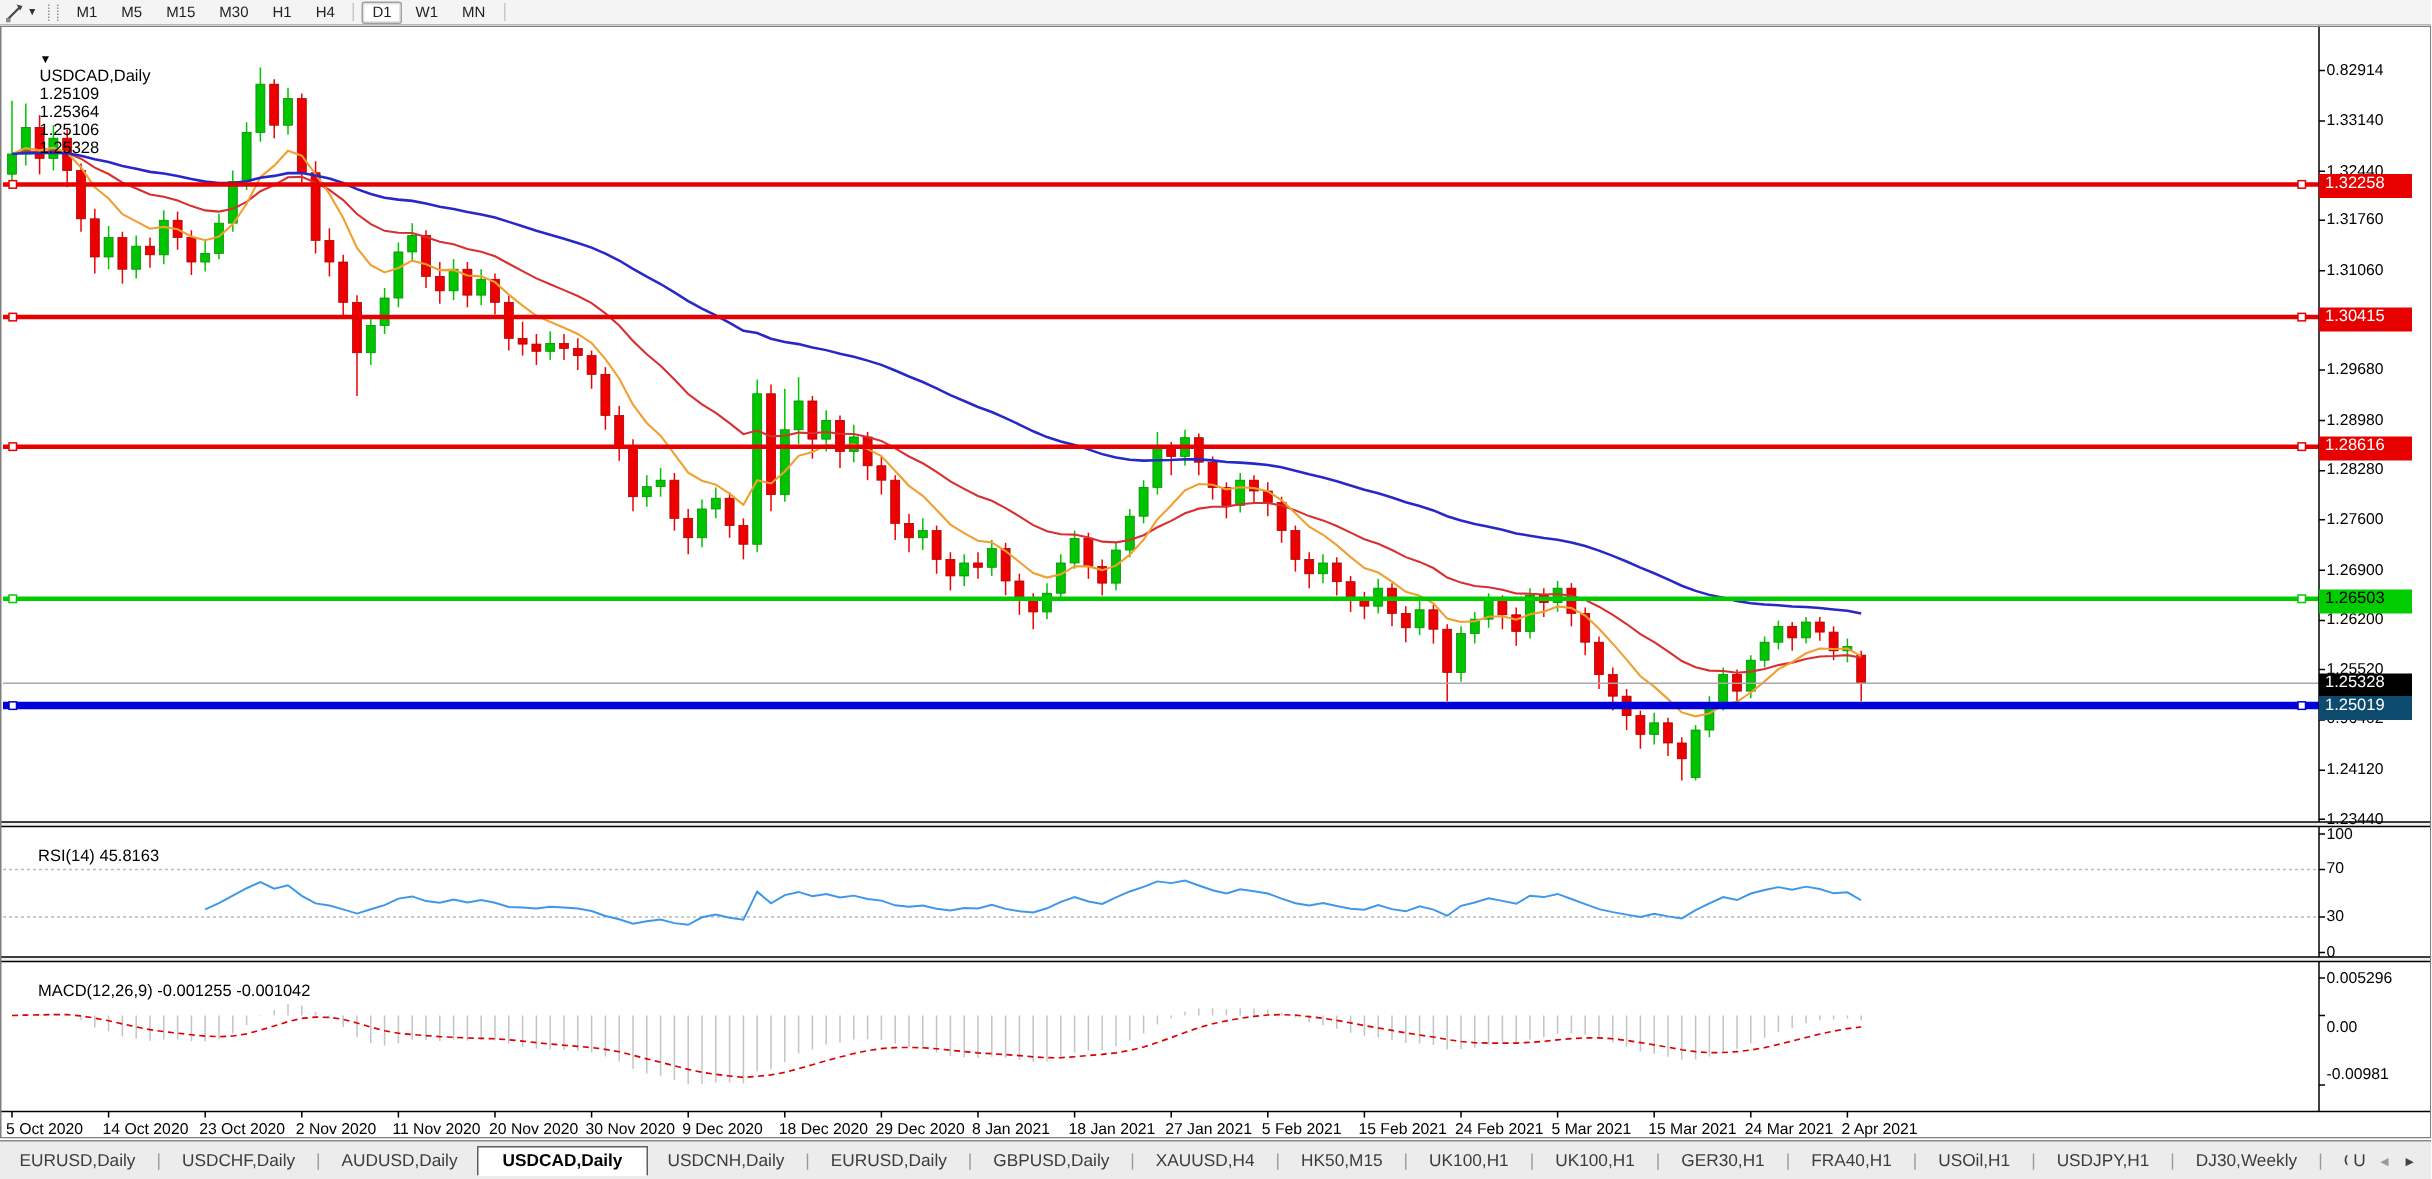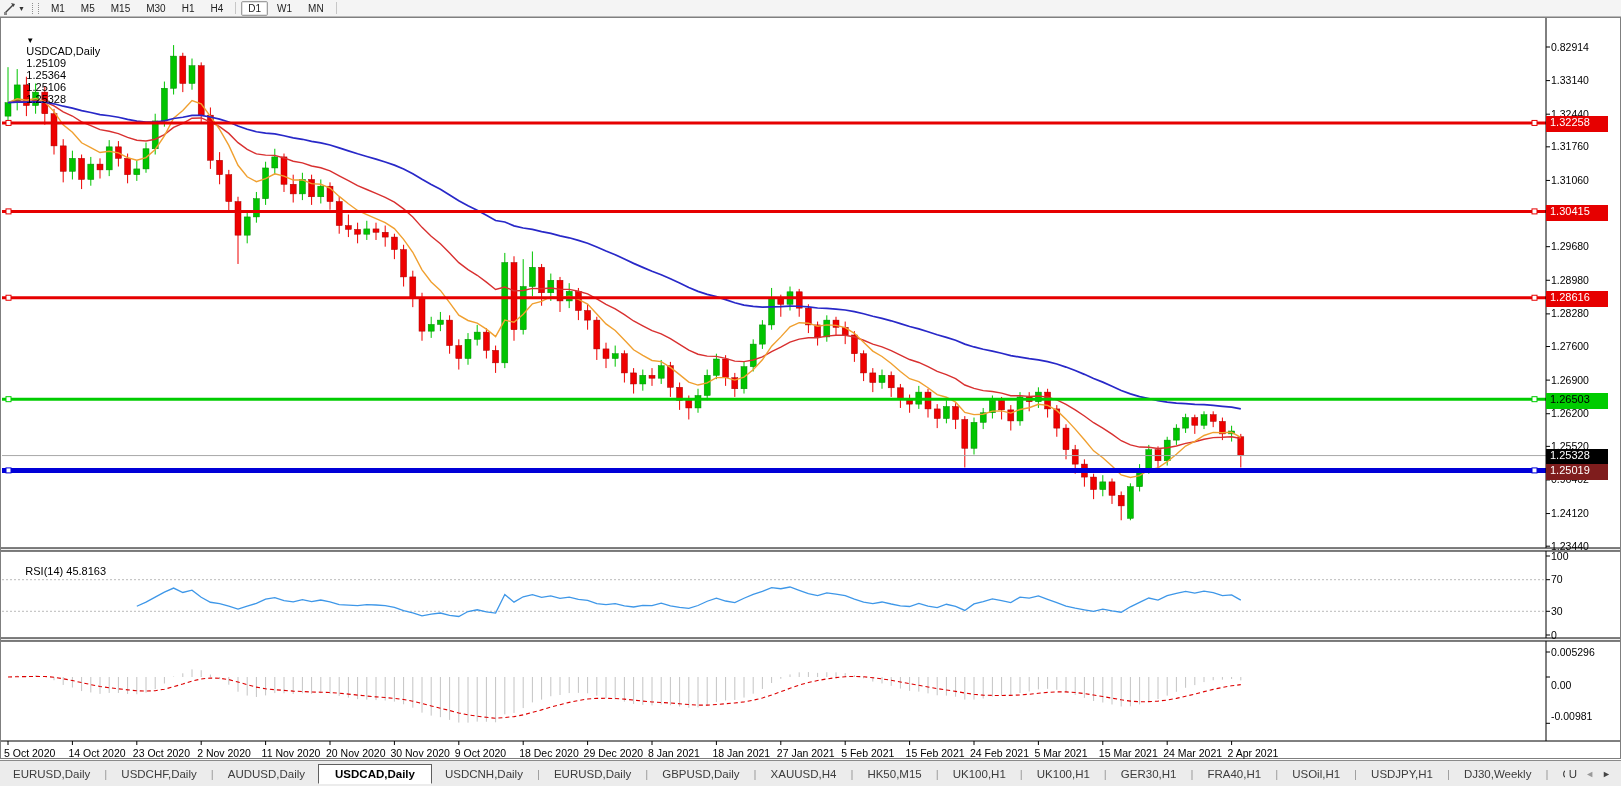--- a/index.html
+++ b/index.html
@@ -552,20 +552,23 @@
       <span>1.25109</span>
       <span>1.25364</span>
       <span>1.25106</span>
       <span>1.25328</span>
     </div>
 
     <div class="abs pane-label" style="left:7px;top:536px;">
       <span>RSI(14)</span> <span>45.8163</span>
     </div>
 
+    <div class="abs pane-label" style="left:7px;top:626px;">
+      <span>MACD(12,26,9)</span> <span>-0.001255</span> <span>-0.001042</span>
+    </div>
 
     <div id="axis-labels">
         <div class="abs ticklabel" style="left: 1551px; top: 23.5px;">0.82914</div>
         <div class="abs ticklabel" style="left: 1551px; top: 57.1px;">1.33140</div>
         <div class="abs ticklabel" style="left: 1551px; top: 90.7px;">1.32440</div>
         <div class="abs ticklabel" style="left: 1551px; top: 123.34px;">1.31760</div>
         <div class="abs ticklabel" style="left: 1551px; top: 156.94px;">1.31060</div>
         <div class="abs ticklabel" style="left: 1551px; top: 190.54px;">1.30360</div>
         <div class="abs ticklabel" style="left: 1551px; top: 223.18px;">1.29680</div>
         <div class="abs ticklabel" style="left: 1551px; top: 256.78px;">1.28980</div>
@@ -584,31 +587,31 @@
         <div class="abs ticklabel" style="left: 1551px; top: 628.503px;">0.005296</div>
         <div class="abs ticklabel" style="left: 1551px; top: 662px;">0.00</div>
         <div class="abs ticklabel" style="left: 1551px; top: 693px;">-0.00981</div>
       </div>
     <div id="badge-layer">
         <div class="abs badge" style="left: 1546px; top: 432.076px; background: rgb(0, 0, 0); color: rgb(255, 255, 255);">1.25328</div>
         <div class="abs badge" style="left: 1546px; top: 99.436px; background: rgb(230, 0, 0); color: rgb(255, 255, 255);">1.32258</div>
         <div class="abs badge" style="left: 1546px; top: 187.9px; background: rgb(230, 0, 0); color: rgb(255, 255, 255);">1.30415</div>
         <div class="abs badge" style="left: 1546px; top: 274.252px; background: rgb(230, 0, 0); color: rgb(255, 255, 255);">1.28616</div>
         <div class="abs badge" style="left: 1546px; top: 375.676px; background: rgb(0, 204, 0); color: rgb(0, 0, 0);">1.26503</div>
-        <div class="abs badge" style="left: 1546px; top: 446.908px; background: #7f1d1d; color: rgb(255, 255, 255);">1.25019</div>
+        <div class="abs badge" style="left: 1546px; top: 446.908px; background: #0c4a6e; color: rgb(255, 255, 255);">1.25019</div>
       </div>
     <div id="date-labels">
         <div class="abs datelabel" style="left: 4px; top: 730px;">5 Oct 2020</div>
         <div class="abs datelabel" style="left: 68.4px; top: 730px;">14 Oct 2020</div>
         <div class="abs datelabel" style="left: 132.8px; top: 730px;">23 Oct 2020</div>
         <div class="abs datelabel" style="left: 197.2px; top: 730px;">2 Nov 2020</div>
         <div class="abs datelabel" style="left: 261.6px; top: 730px;">11 Nov 2020</div>
         <div class="abs datelabel" style="left: 326px; top: 730px;">20 Nov 2020</div>
         <div class="abs datelabel" style="left: 390.4px; top: 730px;">30 Nov 2020</div>
-        <div class="abs datelabel" style="left: 454.8px; top: 730px;">9 Oct 2020</div>
+        <div class="abs datelabel" style="left: 454.8px; top: 730px;">9 Dec 2020</div>
         <div class="abs datelabel" style="left: 519.2px; top: 730px;">18 Dec 2020</div>
         <div class="abs datelabel" style="left: 583.6px; top: 730px;">29 Dec 2020</div>
         <div class="abs datelabel" style="left: 648px; top: 730px;">8 Jan 2021</div>
         <div class="abs datelabel" style="left: 712.4px; top: 730px;">18 Jan 2021</div>
         <div class="abs datelabel" style="left: 776.8px; top: 730px;">27 Jan 2021</div>
         <div class="abs datelabel" style="left: 841.2px; top: 730px;">5 Feb 2021</div>
         <div class="abs datelabel" style="left: 905.6px; top: 730px;">15 Feb 2021</div>
         <div class="abs datelabel" style="left: 970px; top: 730px;">24 Feb 2021</div>
         <div class="abs datelabel" style="left: 1034.4px; top: 730px;">5 Mar 2021</div>
         <div class="abs datelabel" style="left: 1098.8px; top: 730px;">15 Mar 2021</div>

